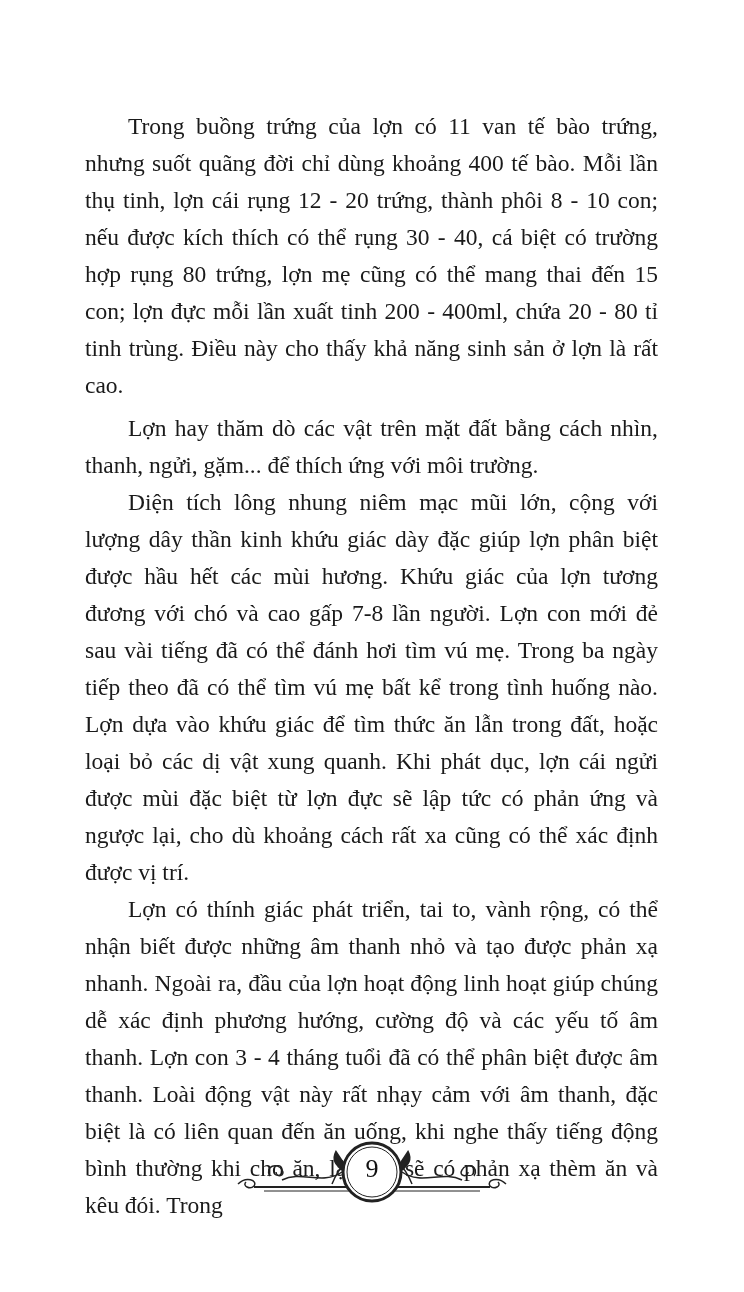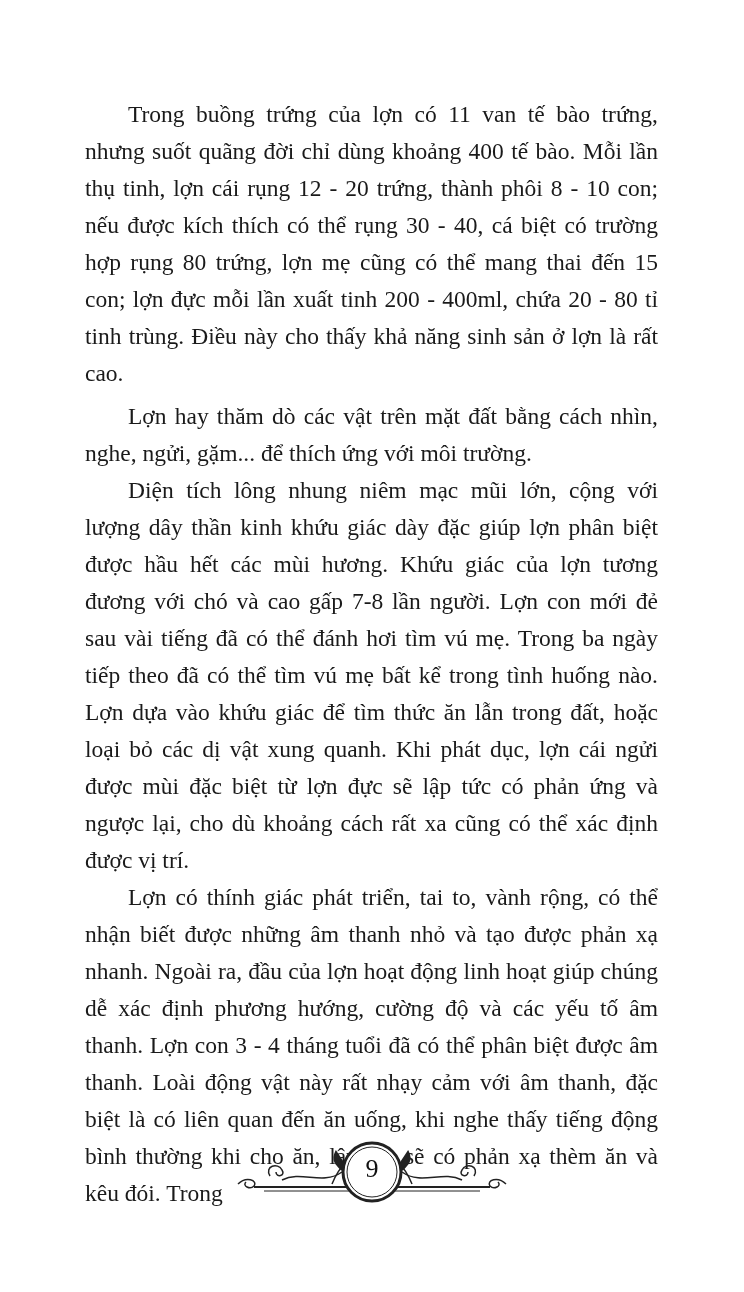--- a/index.html
+++ b/index.html
@@ -1,18 +1,18 @@
 <!DOCTYPE html>
 <html><head>
   <meta charset="utf-8">
   <style>
     html, body { margin: 0; padding: 0; background: #ffffff; }
     body { width: 744px; height: 1292px; position: relative; overflow: hidden; }
     .page {
-      position: absolute; left: 85px; top: 96px; width: 573px;
+      position: absolute; left: 85px; top: 108px; width: 573px;
       font-family: "Liberation Serif", "DejaVu Serif", serif;
       color: #1a1a1a; font-size: 23.5px; line-height: 37px;
     }
     .para { margin: 0; text-align: justify; text-indent: 43px; }
     .heading {
       margin: 20px 0 0 0; font-weight: bold; font-size: 23px; line-height: 37px;
       font-family: "Liberation Sans", "DejaVu Sans", sans-serif; letter-spacing: -0.6px;
       color: #111;
     }
     .after-heading { margin-top: 6px; }
@@ -23,21 +23,21 @@
     .page-number {
       position: absolute; left: 0; width: 280px; top: 14px; text-align: center;
       font-family: "Liberation Serif", "DejaVu Serif", serif; font-size: 26px; color: #111;
     }
   </style>
 </head>
 <body>
 
 <div class="page">
   <p class="para">Trong buồng trứng của lợn có 11 van tế bào trứng, nhưng suốt quãng đời chỉ dùng khoảng 400 tế bào. Mỗi lần thụ tinh, lợn cái rụng 12 - 20 trứng, thành phôi 8 - 10 con; nếu được kích thích có thể rụng 30 - 40, cá biệt có trường hợp rụng 80 trứng, lợn mẹ cũng có thể mang thai đến 15 con; lợn đực mỗi lần xuất tinh 200 - 400ml, chứa 20 - 80 tỉ tinh trùng. Điều này cho thấy khả năng sinh sản ở lợn là rất cao.</p>
-  <p class="para after-heading">Lợn hay thăm dò các vật trên mặt đất bằng cách nhìn, nghe, ngửi, gặm... để thích ứng với môi trường.</p>
+  <p class="para after-heading">Lợn hay thăm dò các vật trên mặt đất bằng cách nhìn, thanh, ngửi, gặm... để thích ứng với môi trường.</p>
   <p class="para">Diện tích lông nhung niêm mạc mũi lớn, cộng với lượng dây thần kinh khứu giác dày đặc giúp lợn phân biệt được hầu hết các mùi hương. Khứu giác của lợn tương đương với chó và cao gấp 7-8 lần người. Lợn con mới đẻ sau vài tiếng đã có thể đánh hơi tìm vú mẹ. Trong ba ngày tiếp theo đã có thể tìm vú mẹ bất kể trong tình huống nào. Lợn dựa vào khứu giác để tìm thức ăn lẫn trong đất, hoặc loại bỏ các dị vật xung quanh. Khi phát dục, lợn cái ngửi được mùi đặc biệt từ lợn đực sẽ lập tức có phản ứng và ngược lại, cho dù khoảng cách rất xa cũng có thể xác định được vị trí.</p>
   <p class="para">Lợn có thính giác phát triển, tai to, vành rộng, có thể nhận biết được những âm thanh nhỏ và tạo được phản xạ nhanh. Ngoài ra, đầu của lợn hoạt động linh hoạt giúp chúng dễ xác định phương hướng, cường độ và các yếu tố âm thanh. Lợn con 3 - 4 tháng tuổi đã có thể phân biệt được âm thanh. Loài động vật này rất nhạy cảm với âm thanh, đặc biệt là có liên quan đến ăn uống, khi nghe thấy tiếng động bình thường khi cho ăn, lập tức sẽ có phản xạ thèm ăn và kêu đói. Trong</p>
 </div>
 
 <div class="footer">
   <svg width="280" height="66" viewBox="0 0 280 66" xmlns="http://www.w3.org/2000/svg" fill="none" stroke="#222">
 
     <path d="M22 47 L258 47" stroke-width="2"></path>
     <path d="M32 51 L248 51" stroke-width="1"></path>
 

